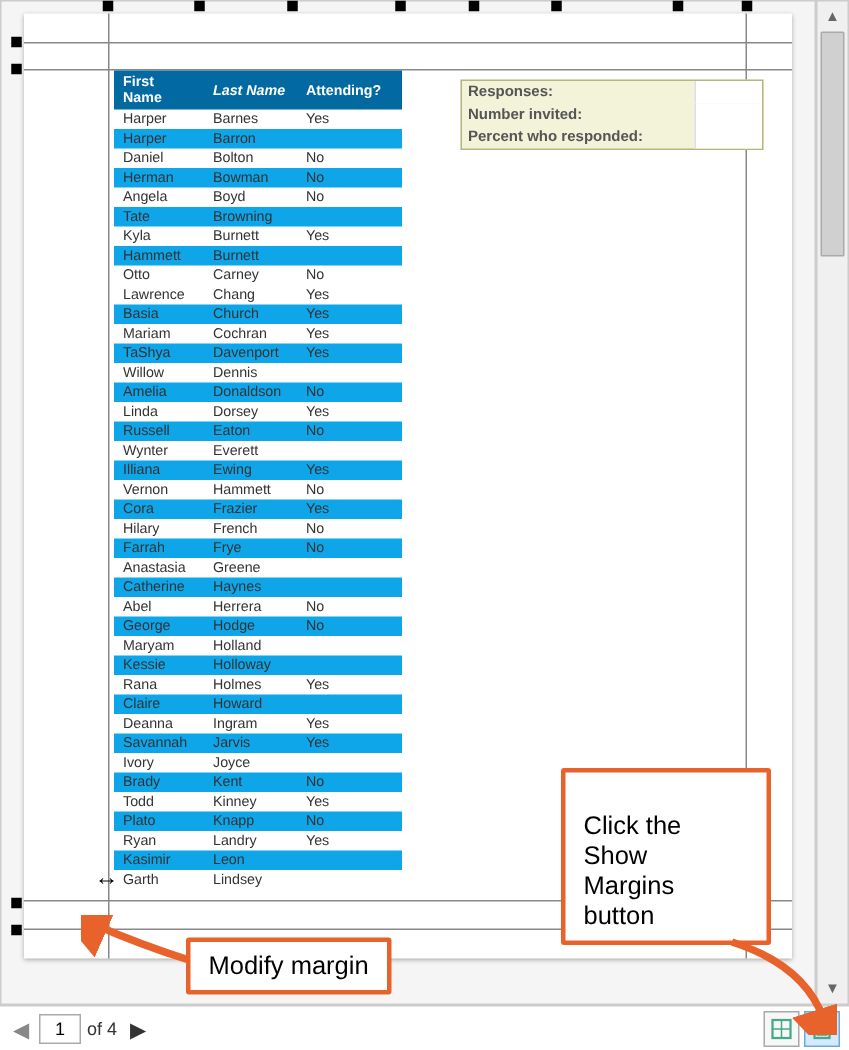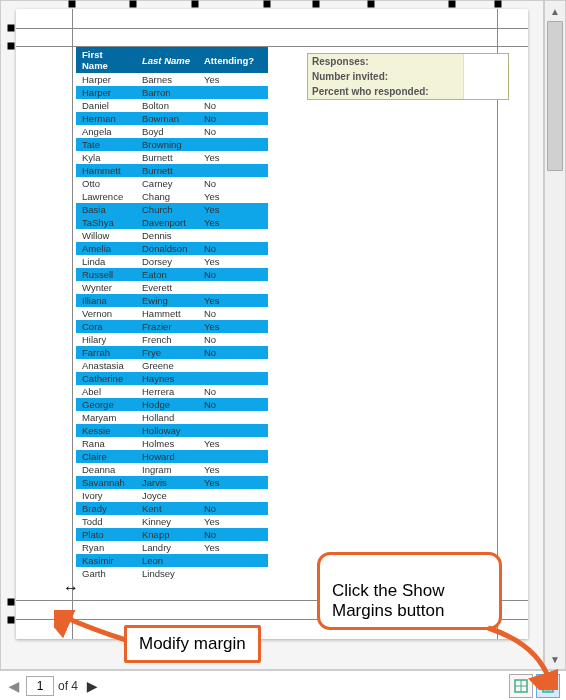--- a/index.html
+++ b/index.html
@@ -168,20 +168,25 @@
                 <td>No</td>
               </tr>
               <tr>
                 <td>Lawrence</td>
                 <td>Chang</td>
                 <td>Yes</td>
               </tr>
               <tr class="alt">
                 <td>Basia</td>
                 <td>Church</td>
+                <td>Yes</td>
+              </tr>
+              <tr>
+                <td>Mariam</td>
+                <td>Cochran</td>
                 <td>Yes</td>
               </tr>
               <tr class="alt">
                 <td>TaShya</td>
                 <td>Davenport</td>
                 <td>Yes</td>
               </tr>
               <tr>
                 <td>Willow</td>
                 <td>Dennis</td>
@@ -388,21 +393,21 @@
 </div>
 <svg class="arrow" style="left:54px; bottom:40px; width:76px; height:50px;">
   <defs>
       <marker id="ah1" markerWidth="8" markerHeight="8" refX="2" refY="4" orient="auto">
         <path d="M0,0 L8,4 L0,8 Z" fill="#e8632b"></path>
       </marker>
     </defs>
   <path d="M72,30 Q40,20 8,6" stroke="#e8632b" stroke-width="5" fill="none" marker-end="url(#ah1)"></path>
 </svg>
 
-<div class="callout" style="right:64px; bottom:70px; width:185px; white-space:pre-line;border-radius:13px;">
+<div class="callout" style="right:52px; bottom:70px; width:140px; white-space:pre-line;">
   <span>Click the Show
 Margins button</span>
 </div>
 <svg class="arrow" style="right:8px; bottom:10px; width:100px; height:66px;">
   <defs>
       <marker id="ah2" markerWidth="8" markerHeight="8" refX="2" refY="4" orient="auto">
         <path d="M0,0 L8,4 L0,8 Z" fill="#e8632b"></path>
       </marker>
     </defs>
   <path d="M30,4 Q80,20 92,58" stroke="#e8632b" stroke-width="5" fill="none" marker-end="url(#ah2)"></path>

